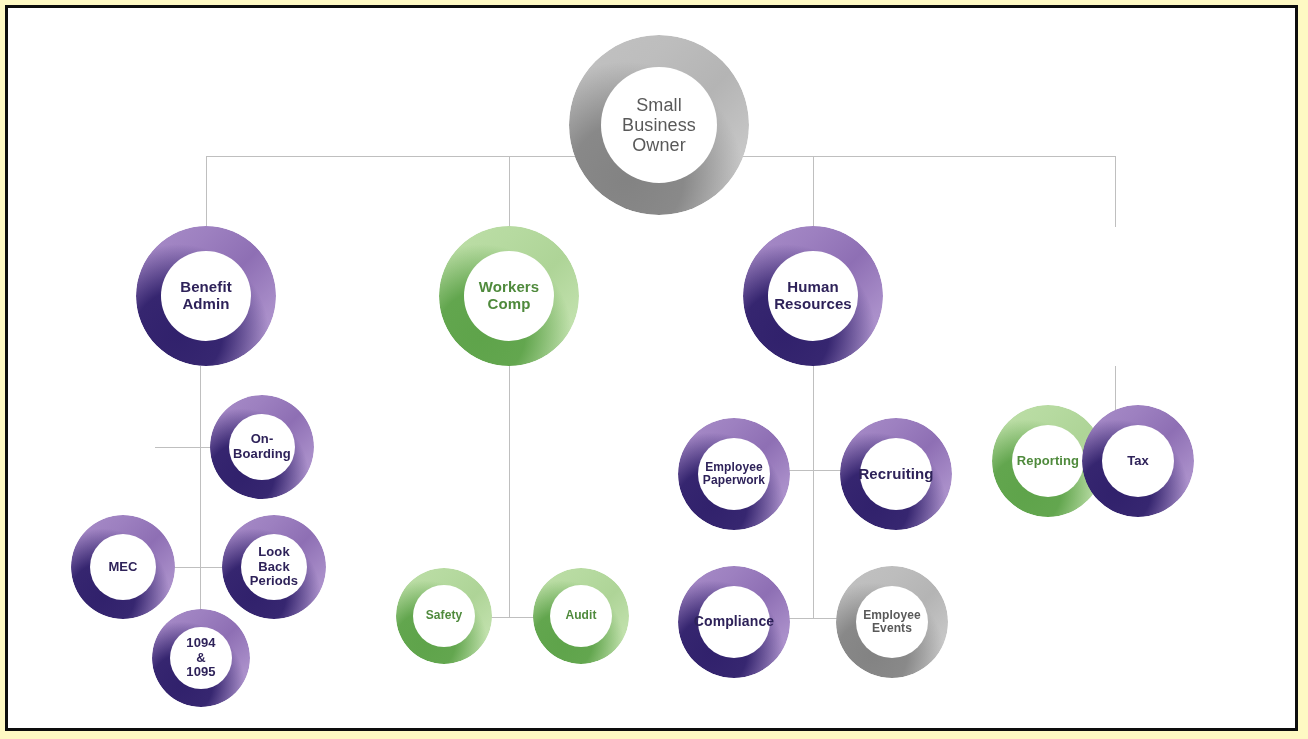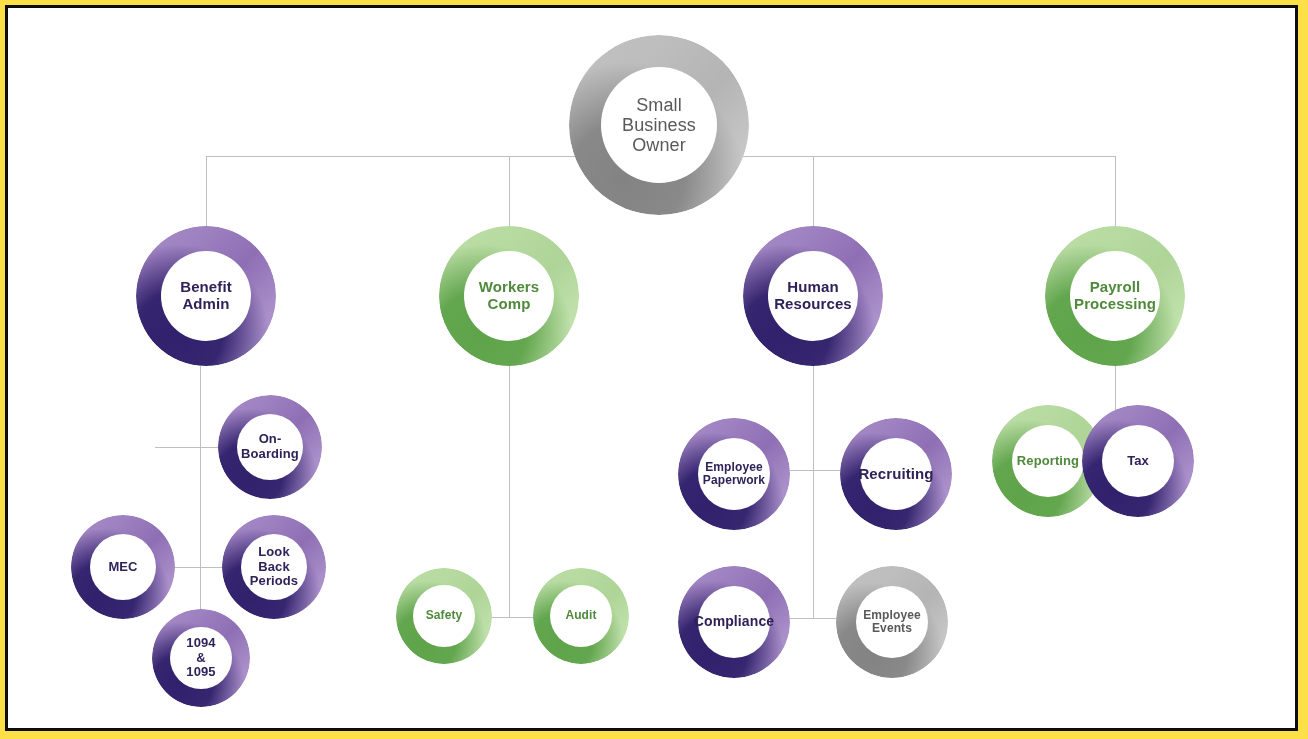--- a/index.html
+++ b/index.html
@@ -1,21 +1,21 @@
 <!DOCTYPE html>
 <html><head>
 <meta charset="utf-8">
 <title>Org Chart</title>
 <style>
   html,body{margin:0;padding:0;background:#ffffff;}
   body{font-family:"Liberation Sans", sans-serif;}
   #canvas{
     position:relative;
     width:1308px;height:739px;
-    background:#fde047;
+    background:#fef9c3;
     overflow:hidden;
   }
   #frame{
     position:absolute;
     left:5px;top:5px;
     width:1293px;height:726px;
     border:3px solid #0d0d0d;
     box-sizing:border-box;
     background:#ffffff;
   }
@@ -167,31 +167,23 @@
 
     <div class="node s-l2" style="left:743px;top:226px;">
       <div class="ringwrap">
         <div class="ring purple"></div>
       </div>
       <div class="hole"></div>
       <div class="lbl txt-purple">Human
 Resources</div>
     </div>
 
-    <div class="node s-l2" style="left:1045px;top:226px;">
-      <div class="ringwrap">
-        <div class="ring green"></div>
-      </div>
-      <div class="hole"></div>
-      <div class="lbl txt-green">Payroll
-Processing</div>
-    </div>
-
-
-    <div class="node s-l3" style="left:218px;top:395px;">
+
+
+    <div class="node s-l3" style="left:210px;top:395px;">
       <div class="ringwrap">
         <div class="ring purple"></div>
       </div>
       <div class="hole"></div>
       <div class="lbl txt-purple">On-
 Boarding</div>
     </div>
 
     <div class="node s-l3" style="left:71px;top:515px;">
       <div class="ringwrap">

